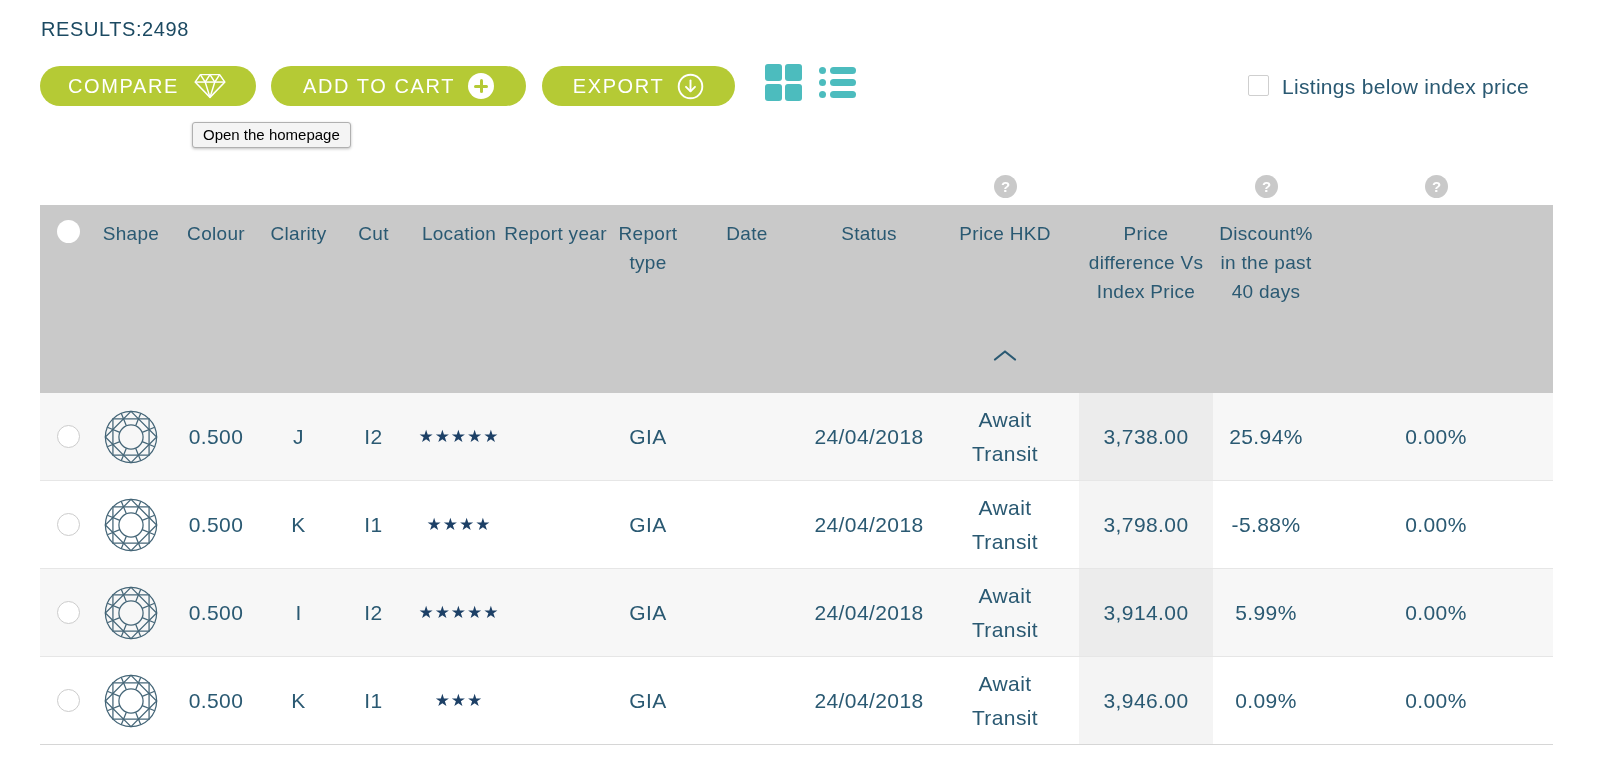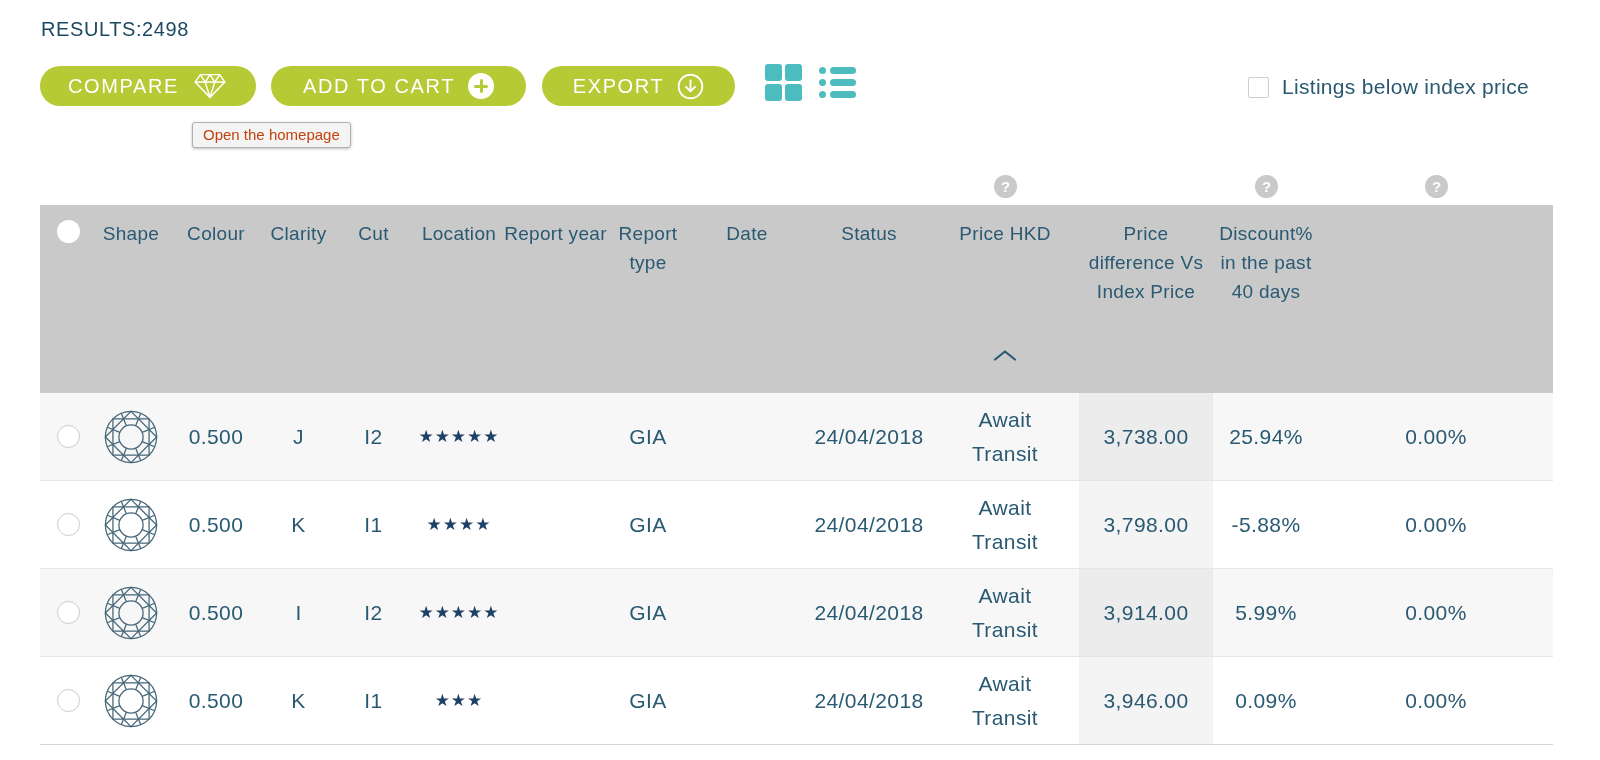--- a/index.html
+++ b/index.html
@@ -20,26 +20,26 @@
   .btn svg { display:block; }
   .plus-circle { width:26px; height:26px; border-radius:50%; background:#fff; position:relative; }
   .plus-circle::before, .plus-circle::after { content:""; position:absolute; background:#b5ca35; }
   .plus-circle::before { left:6px; top:11.5px; width:14px; height:3px; border-radius:2px; }
   .plus-circle::after  { left:11.5px; top:6px; width:3px; height:14px; border-radius:2px; }
 
   .view-toggle { position:absolute; top:64px; height:40px; display:flex; align-items:center; }
   .view-grid { left:765px; }
   .view-list { left:819px; }
 
-  .filter-box { position:absolute; left:1248px; top:75px; display:flex; align-items:center; gap:13px; }
+  .filter-box { position:absolute; left:1248px; top:75px; display:flex; align-items:flex-start; gap:13px; }
   .checkbox { width:21px; height:21px; background:#fff; border:1px solid #cfcfcf; border-radius:2px; cursor:pointer; }
   .filter-label { font-size:21px; color:#2a5972; letter-spacing:.3px; }
 
   .tooltip { position:absolute; left:192px; top:122px; background:#f4f4f4; border:1px solid #b0b0b0;
-             border-radius:3px; padding:3px 10px 4px; font-size:15px; color:#c2410c;
+             border-radius:3px; padding:3px 10px 4px; font-size:15px; color:#000000;
              box-shadow:0 1px 3px rgba(0,0,0,.25); white-space:nowrap; }
 
   
   .qmark { position:absolute; top:175px; width:23px; height:23px; border-radius:50%;
            background:#c9c9c9; color:#fff; font-size:15px; font-weight:bold;
            display:flex; align-items:center; justify-content:center; cursor:pointer; }
   .q-status   { left:994px; }
   .q-pricediff{ left:1255px; }
   .q-discount { left:1425px; }
 

